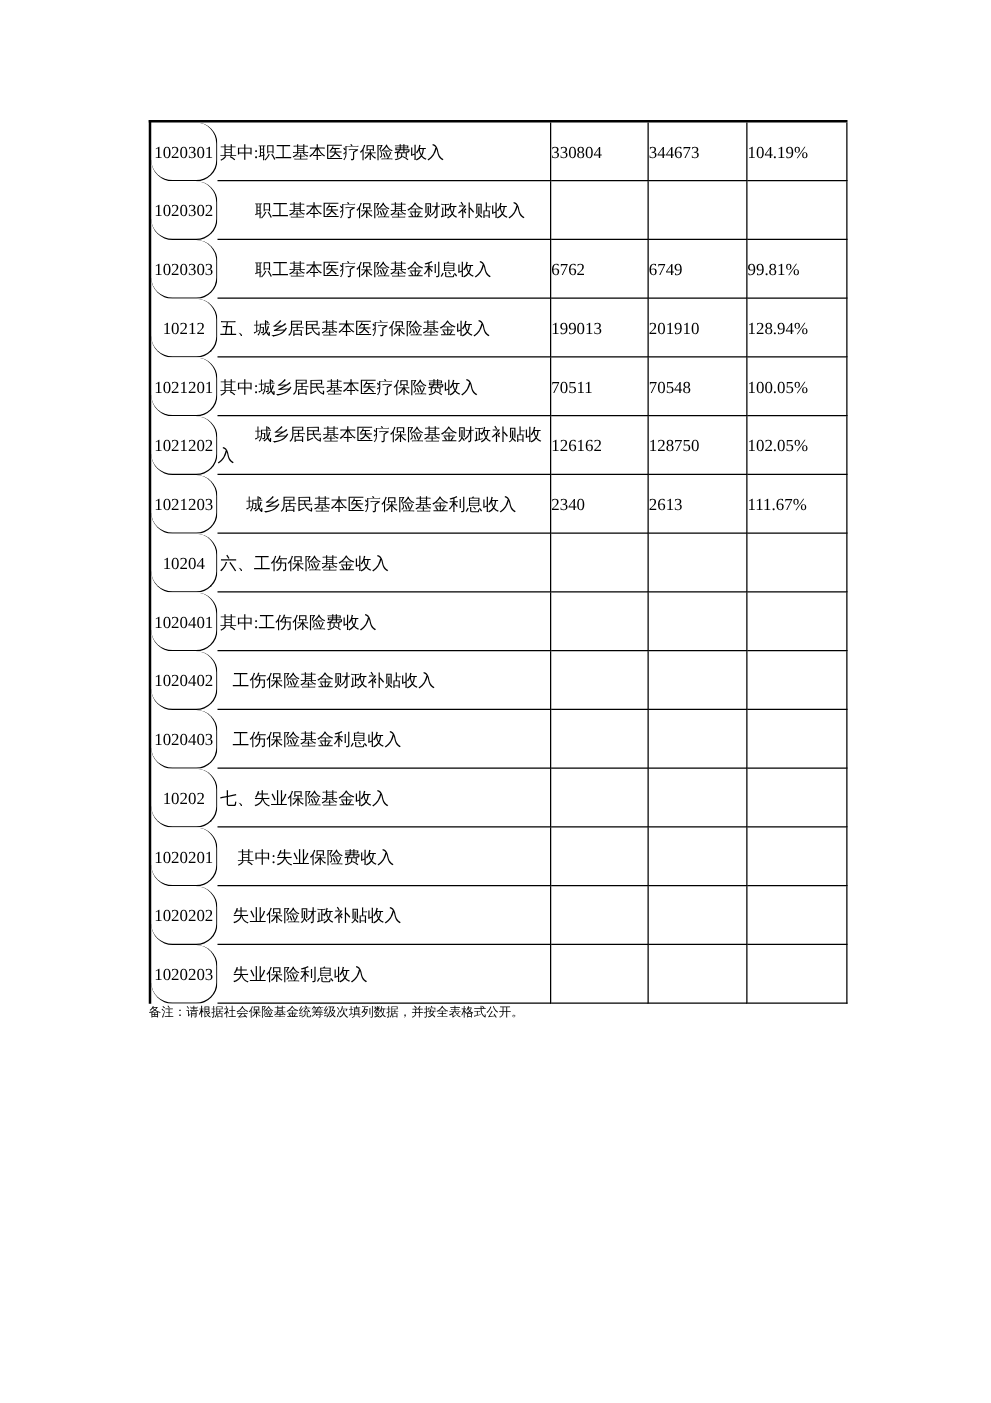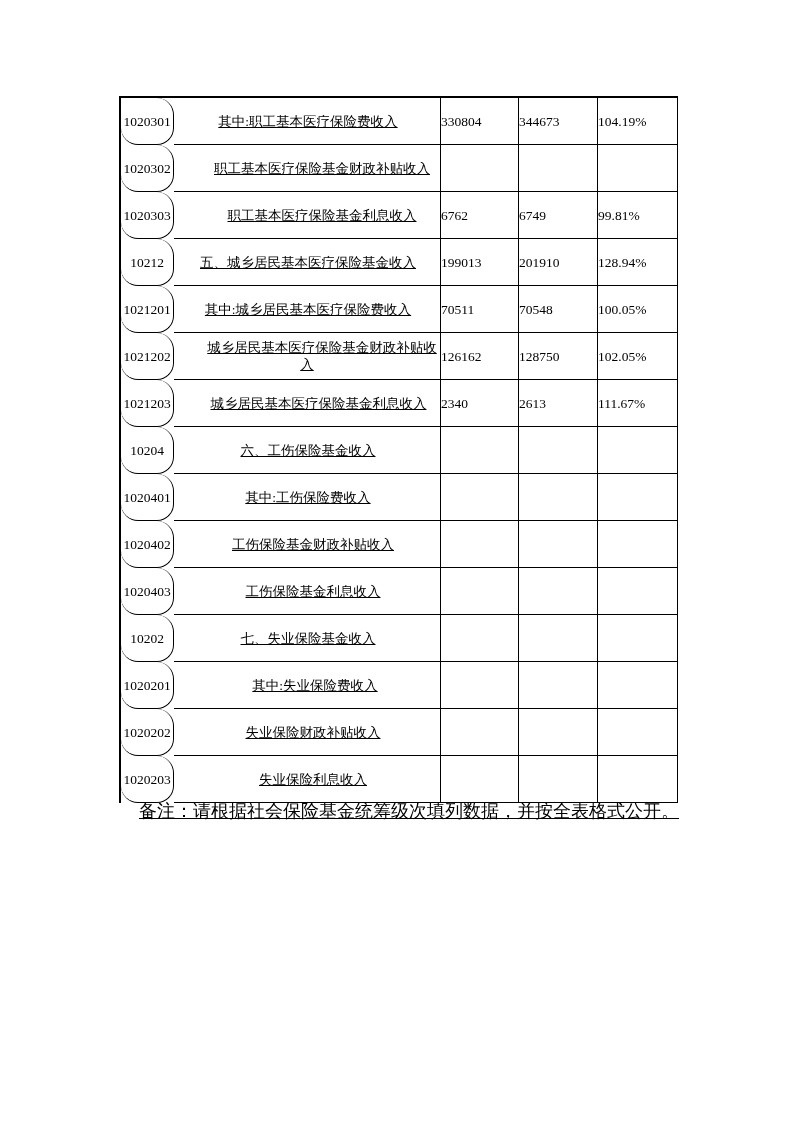--- a/index.html
+++ b/index.html
@@ -41,49 +41,47 @@
     overflow: hidden;
     white-space: normal;
     word-break: break-all;
   }
   td.c-code {
     text-align: center;
     letter-spacing: 0px;
     border-radius: 17px;
   }
   td.c-name {
-    text-align: center;
+    text-align: left;
     padding-left: 1px;
     padding-right: 2px;
     border-right: 1px solid #8a8a8a;
-    text-decoration: underline;
   }
   td.c-num {
     text-align: left;
     padding-right: 3px;
   }
   td.c-pct {
     text-align: left;
     padding-right: 4px;
   }
   
   .in0 { text-indent: 2px; }
   .in1 { text-indent: 30px; }
   .in3 { text-indent: 23px; }
   .in4 { text-indent: 16px; }
   .in5 { text-indent: 12px; }
   .note {
     position: absolute;
     left: 119px;
     top: 800px;
     width: 560px;
-    font-size: 18px;
+    font-size: 10px;
     line-height: 22px;
-    text-align: right;
-    text-decoration: underline;
+    text-align: left;
   }
 </style>
 </head>
 <body>
 
 <div class="page">
 
   <div class="table-wrap">
     <table class="fund-table">
       <colgroup>

